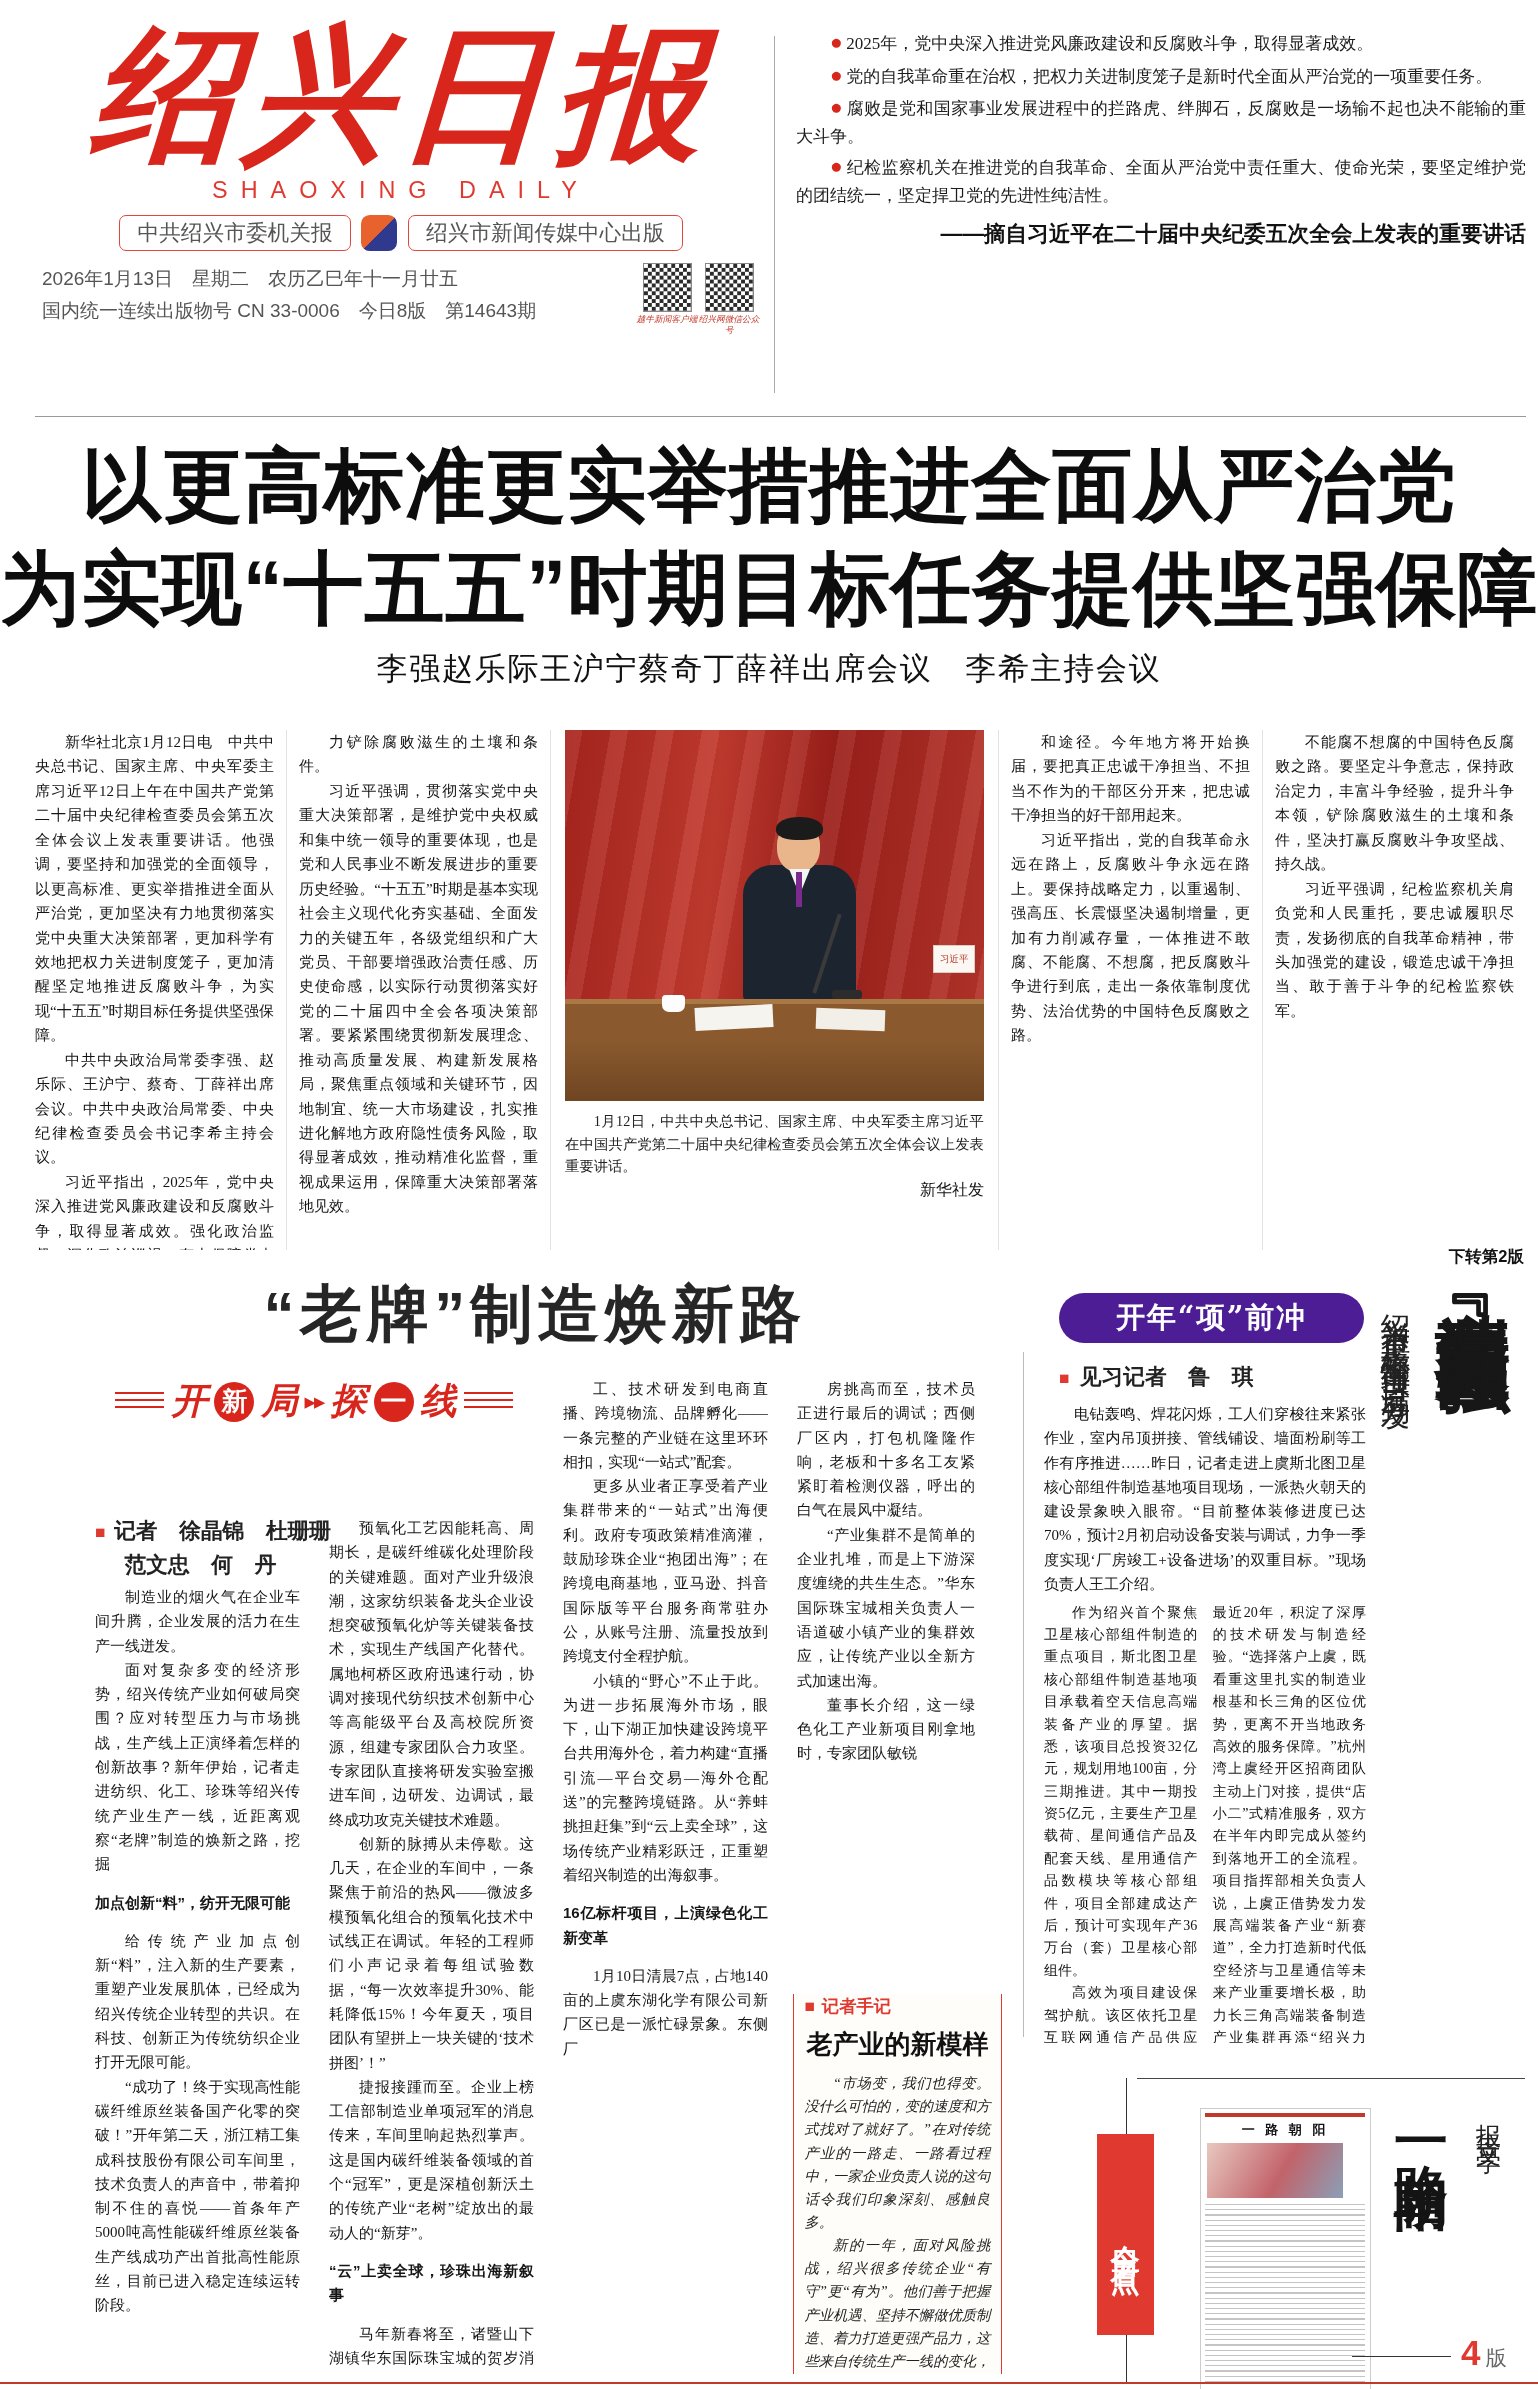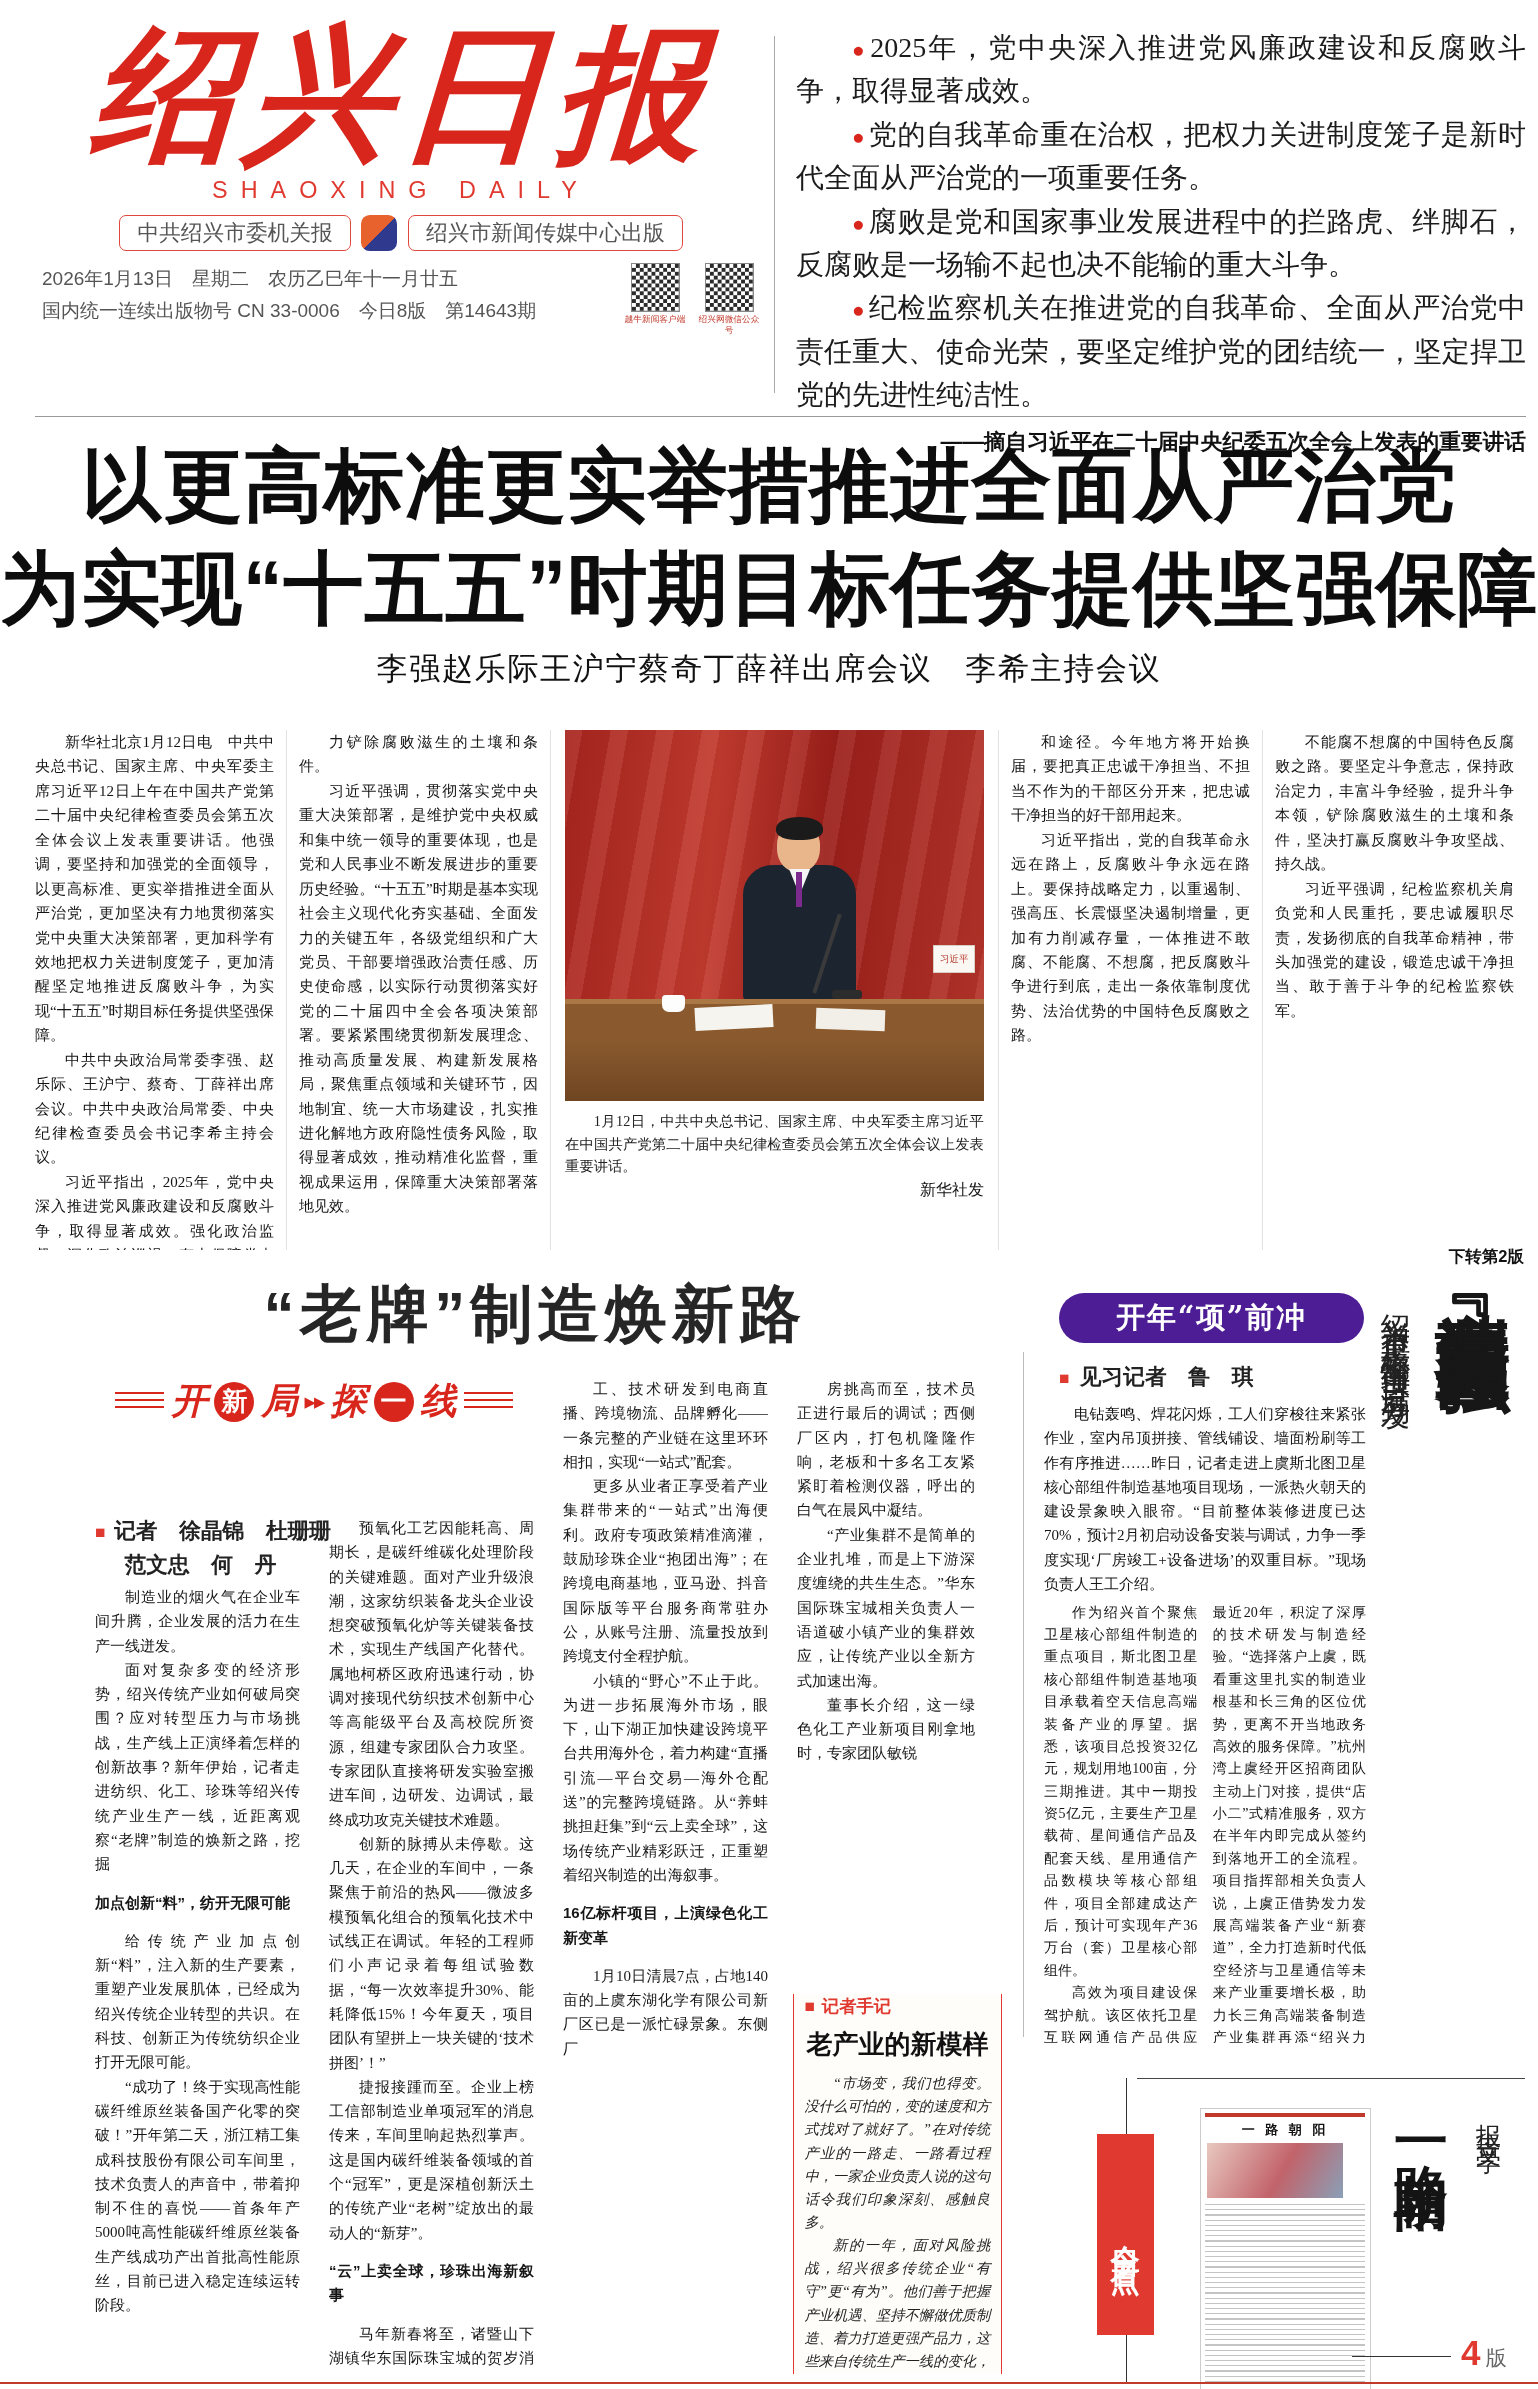--- a/index.html
+++ b/index.html
@@ -14,32 +14,32 @@
          font-size:146px;line-height:1.12;color:#d8261c;text-align:center;letter-spacing:8.7px;transform:skewX(-3deg);}
   .mast-en{text-align:center;color:#e0392f;font-family:"Liberation Sans",sans-serif;
            font-size:23.4px;letter-spacing:13px;margin-top:1.7px;font-weight:500;}
   .badge-row{display:flex;align-items:center;justify-content:center;gap:10.4px;margin-top:10.4px;}
   .badge{border:1.7px solid #e0483e;border-radius:7px;padding:2.6px 17.3px;font-size:21.7px;color:#555;
          font-family:"Liberation Sans",sans-serif;white-space:nowrap;}
   .applogo{width:36px;height:36px;border-radius:8.7px;flex:0 0 auto;
            background:linear-gradient(135deg,#e8622d 0 50%,#2f3a8f 50% 100%);}
   .date-row{display:flex;justify-content:space-between;align-items:flex-start;margin-top:12px;padding:0 7px;}
   .date-lines{font-family:"Liberation Sans",sans-serif;font-size:19px;color:#555;line-height:1.7;}
-  .qr-wrap{display:flex;gap:12px;}
+  .qr-wrap{display:flex;gap:0;font-style:italic;}
   .qr-unit{width:62px;text-align:center;}
   .qr{width:47px;height:47px;margin:0 auto;border:0.9px solid #888;
       background:repeating-conic-gradient(#2b2b2b 0% 25%,#ffffff 0% 50%) 0 0/7.8px 7.8px;}
   .qr-cap{font-size:8.7px;color:#c0392b;margin-top:2.6px;line-height:1.2;font-family:"Liberation Sans",sans-serif;}
 
   .top-divider{left:774px;top:36px;height:357px;border-left:0.9px solid #aaa;width:0;}
   .top-rule{left:35px;top:416px;width:1491px;border-top:0.9px solid #999;height:0;}
 
   
   .quotebox{left:796px;top:26px;width:730px;height:381px;}
-  .quotebox p{font-size:28px;line-height:1.55;text-align:justify;text-indent:2em;color:#1c1c1c;}
+  .quotebox p{font-size:17px;line-height:1.55;text-align:justify;text-indent:2em;color:#1c1c1c;}
   .quotebox p::before{content:"●";color:#d8261c;margin-right:3.5px;font-size:21px;}
   .quote-attr{text-align:right;font-family:"Liberation Sans",sans-serif;font-weight:bold;
               font-size:21.7px;color:#111;margin-top:10.4px;}
 
   
   .leadhead{left:0;top:430px;width:1538px;text-align:center;}
   .kicker{text-align:left;padding-left:48px;font-family:"Liberation Sans",sans-serif;
           font-size:36px;font-weight:700;color:#222;letter-spacing:0.9px;}
   .h1{font-family:"Liberation Sans",sans-serif;font-size:80px;font-weight:900;color:#0d0d0d;
       line-height:1.18;letter-spacing:0.9px;margin-top:8.7px;}

